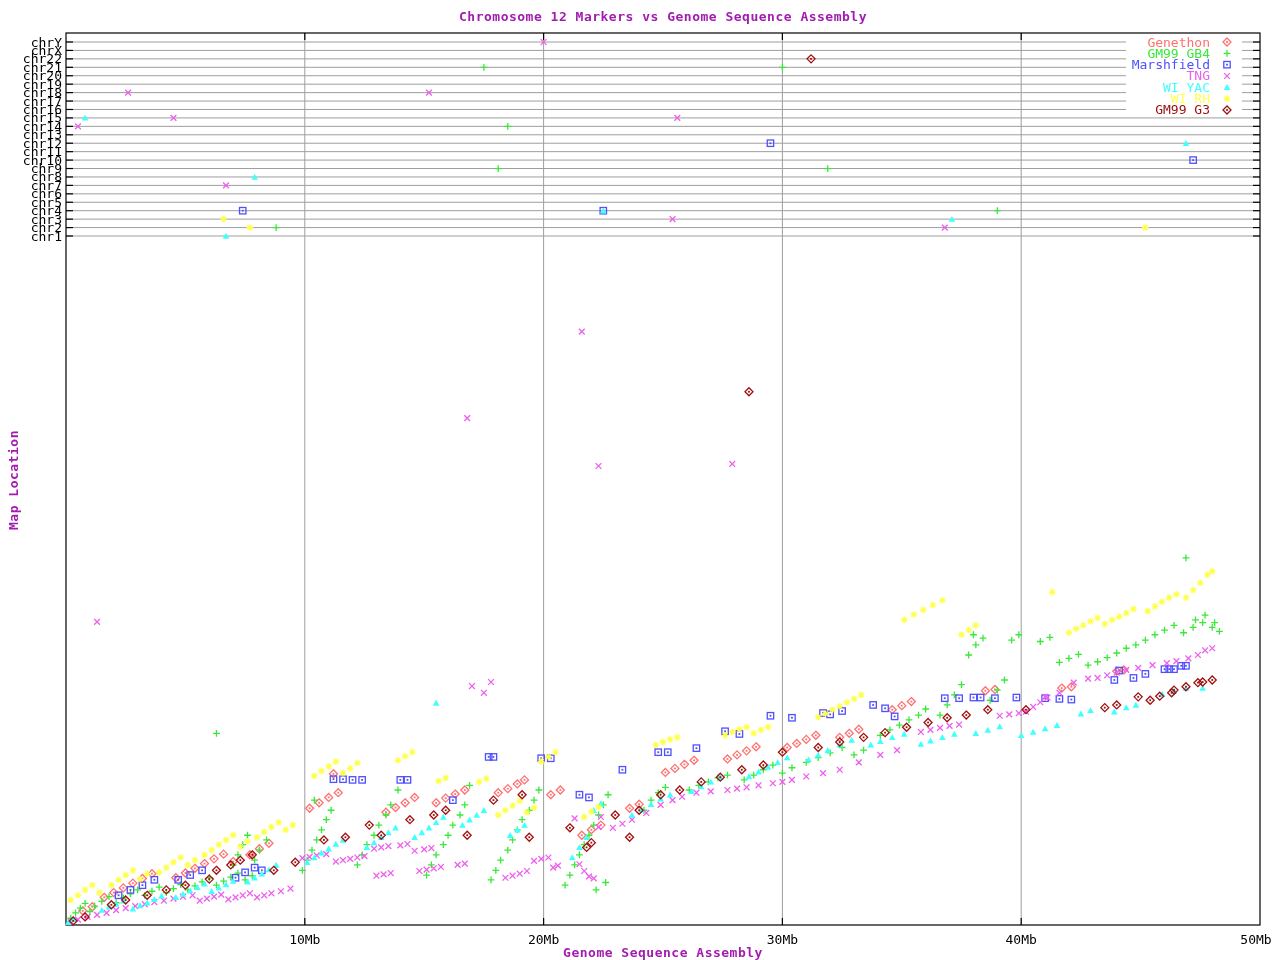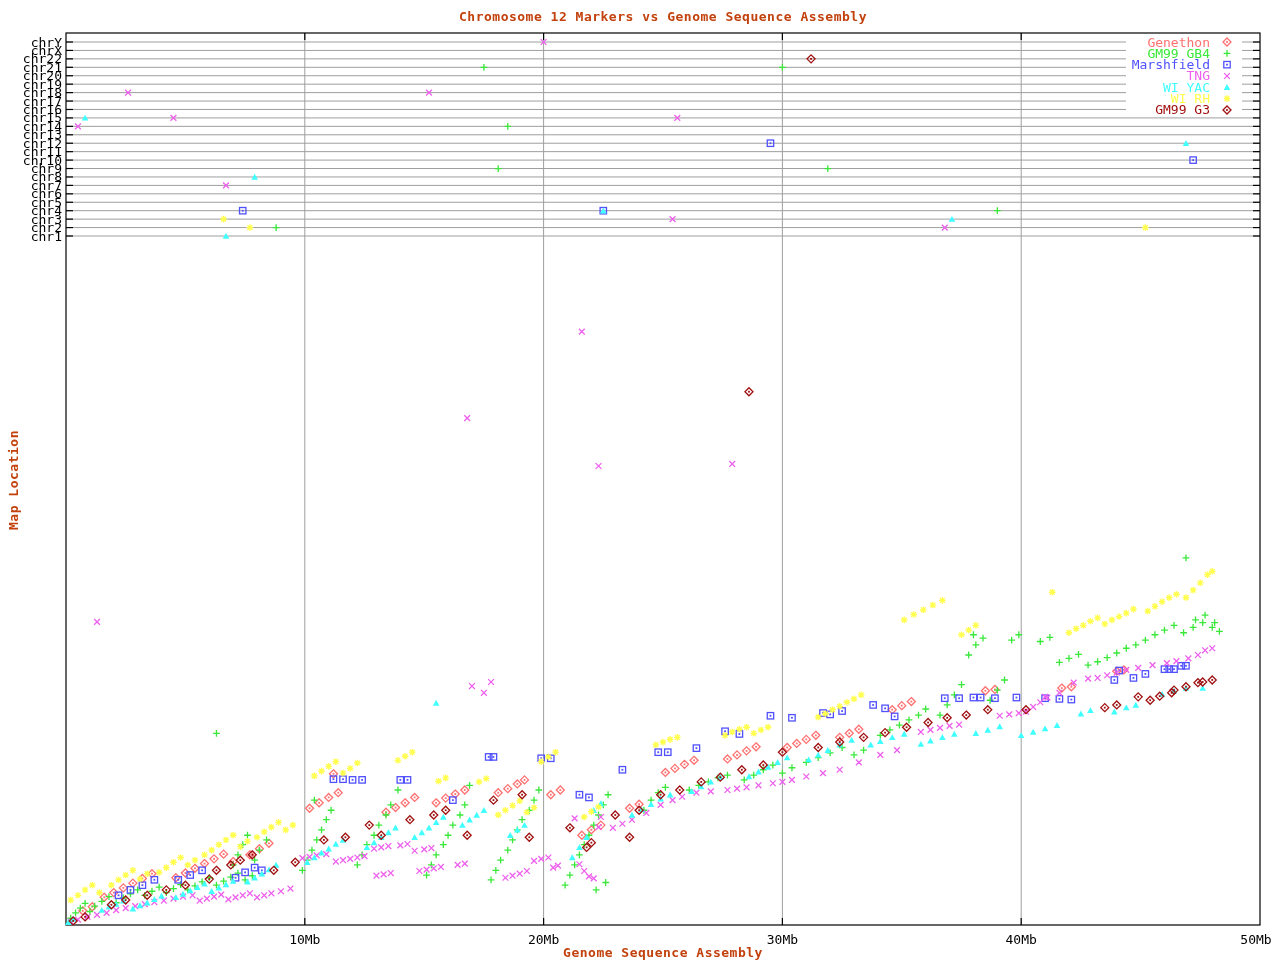--- a/index.html
+++ b/index.html
@@ -1,17 +1,17 @@
 <!DOCTYPE html>
 <html><head>
 <meta charset="utf-8">
 <style>
   html,body{margin:0;padding:0;background:#fff;}
   .stage{position:relative;width:1280px;height:960px;background:#fff;overflow:hidden;
-         font-family:"DejaVu Sans Mono","Liberation Mono",monospace;color:#c2410c;}
+         font-family:"DejaVu Sans Mono","Liberation Mono",monospace;color:#a21caf;}
   .title{position:absolute;top:9px;left:663px;transform:translateX(-50%);
          font-size:13px;font-weight:bold;letter-spacing:.5px;white-space:nowrap;}
   .xlab{position:absolute;top:945px;left:663px;transform:translateX(-50%);
         font-size:13px;font-weight:bold;letter-spacing:.5px;white-space:nowrap;}
   .ylab{position:absolute;left:13px;top:480px;transform:translate(-50%,-50%) rotate(-90deg);
         font-size:13px;font-weight:bold;letter-spacing:.5px;white-space:nowrap;}
   svg{position:absolute;left:0;top:0;}
   svg text{font-family:"DejaVu Sans Mono","Liberation Mono",monospace;}
 </style>
 </head>

